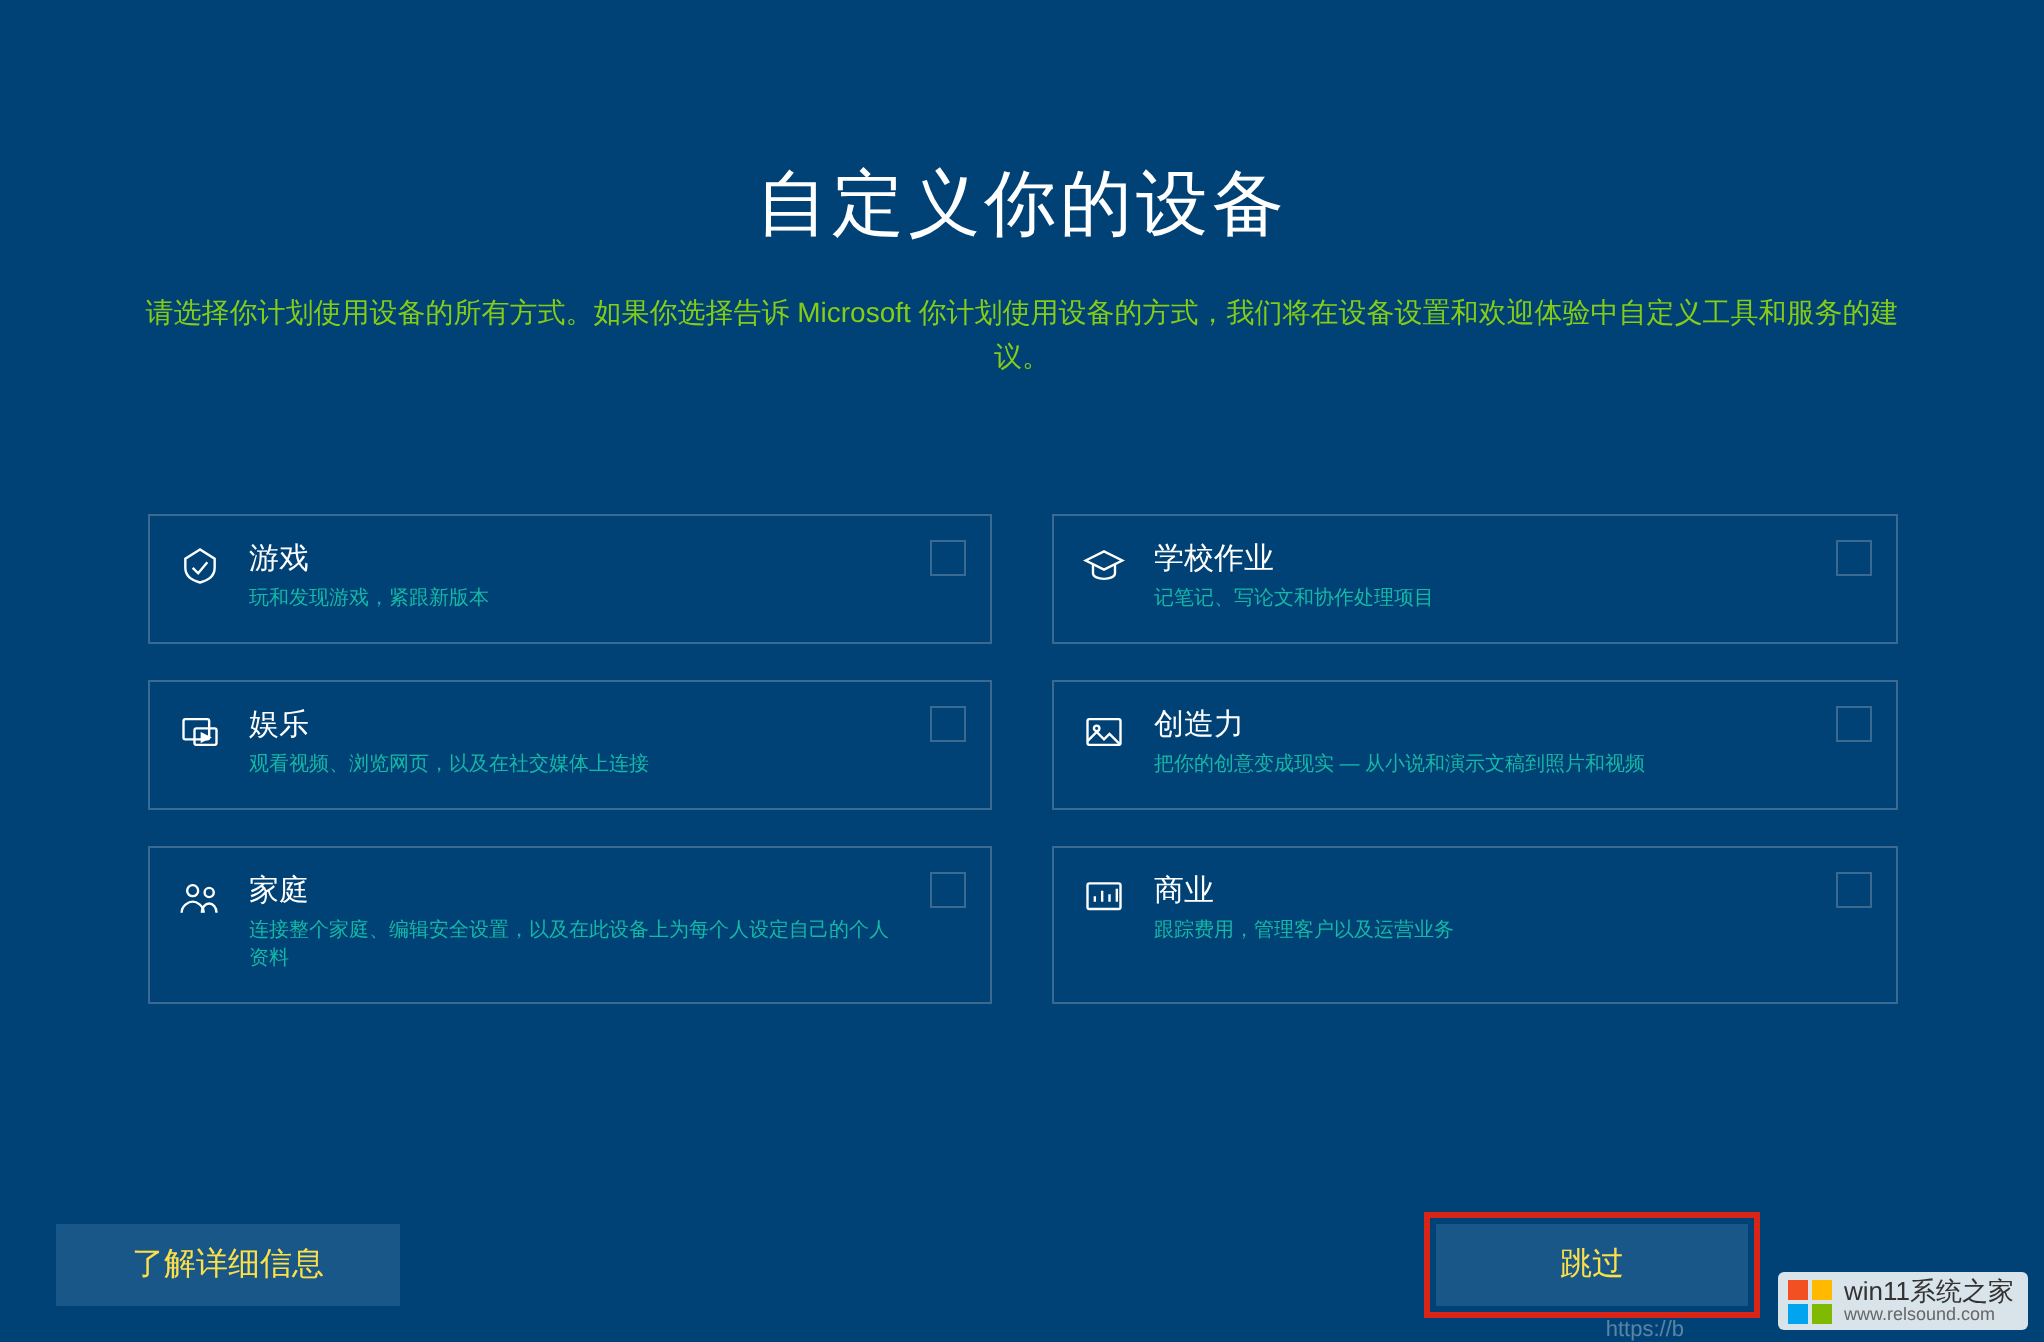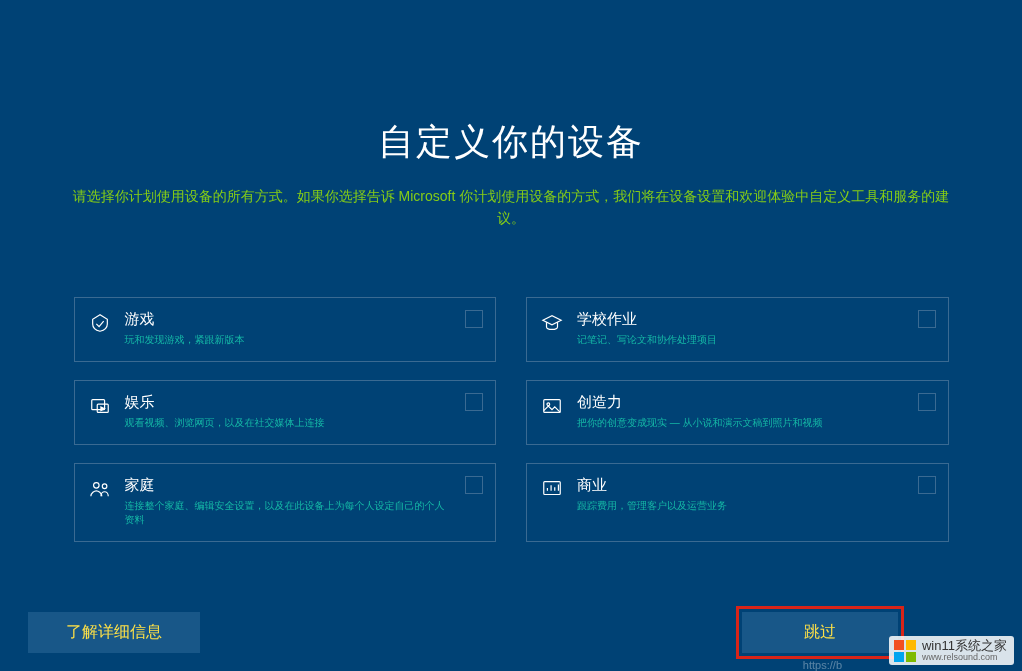--- a/index.html
+++ b/index.html
@@ -11,21 +11,21 @@
       width: 1022px;
       height: 671px;
       background-color: #004275;
       font-family: "Microsoft YaHei", "Segoe UI", sans-serif;
       color: #ffffff;
       overflow: hidden;
       position: relative;
     }
     .header {
       text-align: center;
-      padding-top: 118px;
+      padding-top: 78px;
     }
     .title {
       font-size: 36px;
       font-weight: 300;
       letter-spacing: 2px;
       margin-bottom: 18px;
     }
     .subtitle {
       font-size: 14px;
       line-height: 1.6;
@@ -96,21 +96,21 @@
       border: none;
       color: #fde047;
       padding: 10px 38px;
       font-size: 16px;
       cursor: pointer;
       font-family: inherit;
     }
     .btn-skip-wrap {
       border: 3px solid #d92418;
       padding: 3px;
-      margin-right: 90px;
+      margin-right: 114px;
     }
     .btn-skip {
       padding: 10px 62px;
     }
     .watermark {
       position: absolute;
       bottom: 6px;
       right: 8px;
       display: flex;
       align-items: flex-end;

